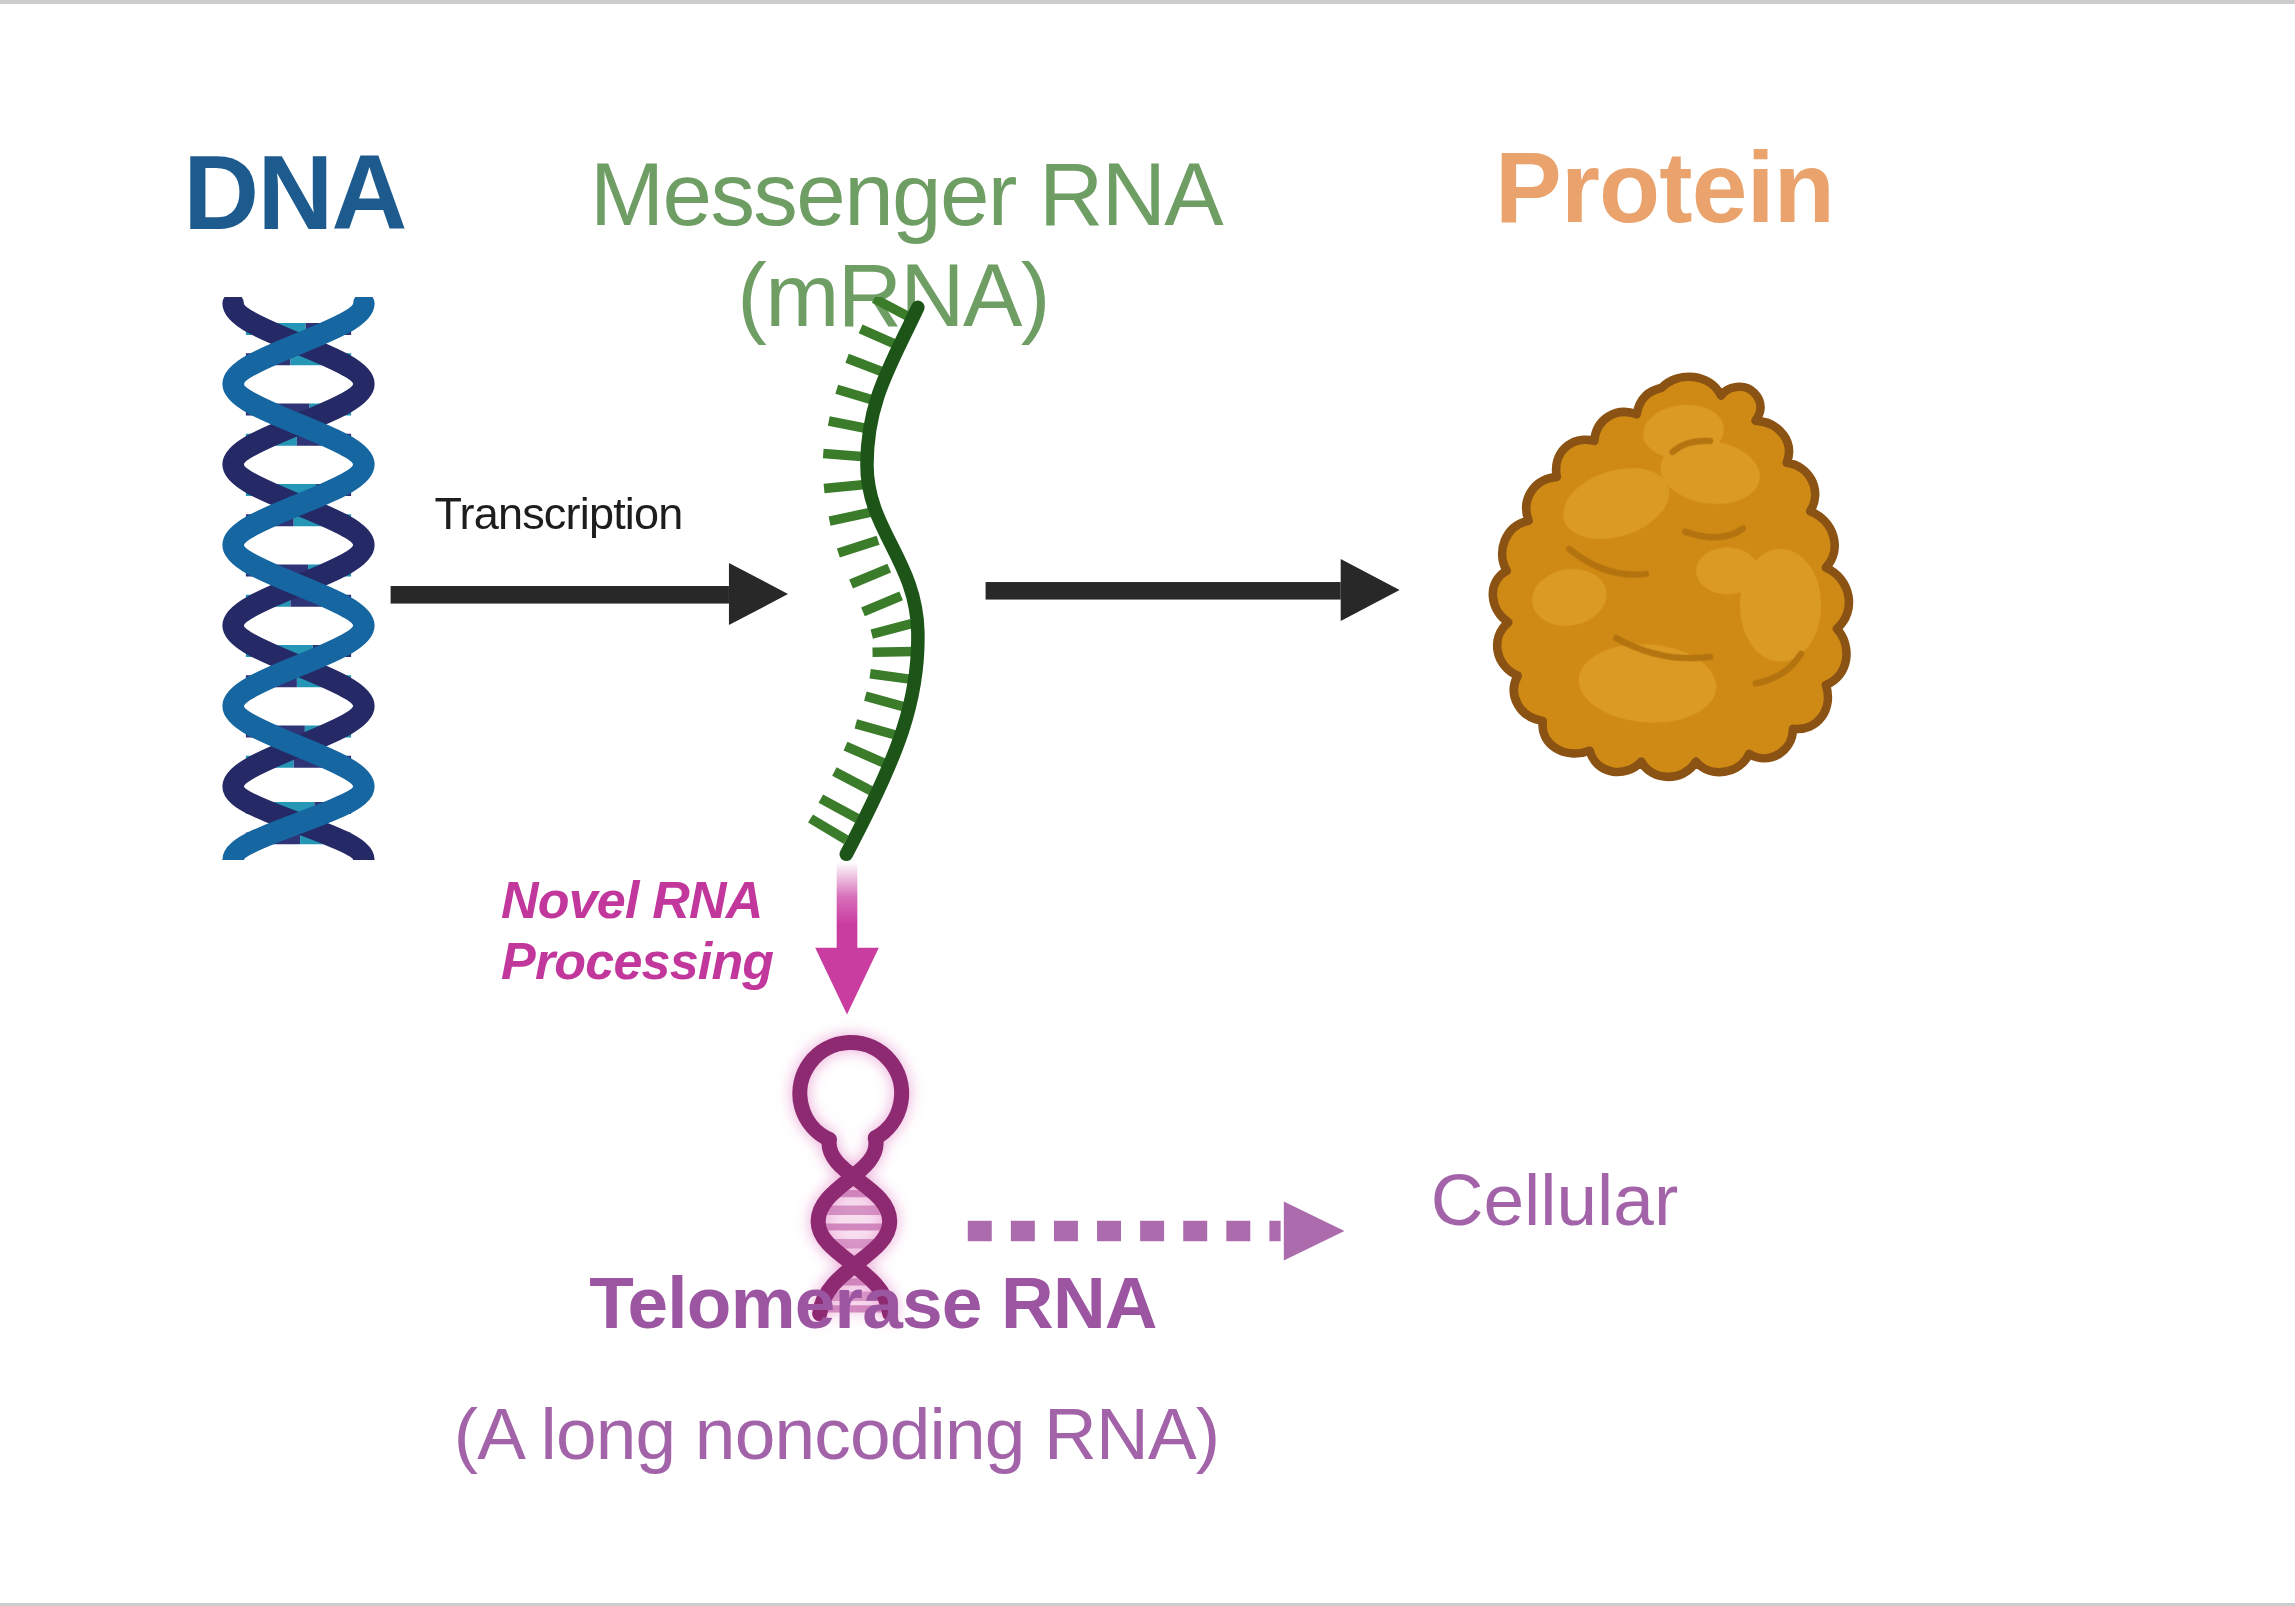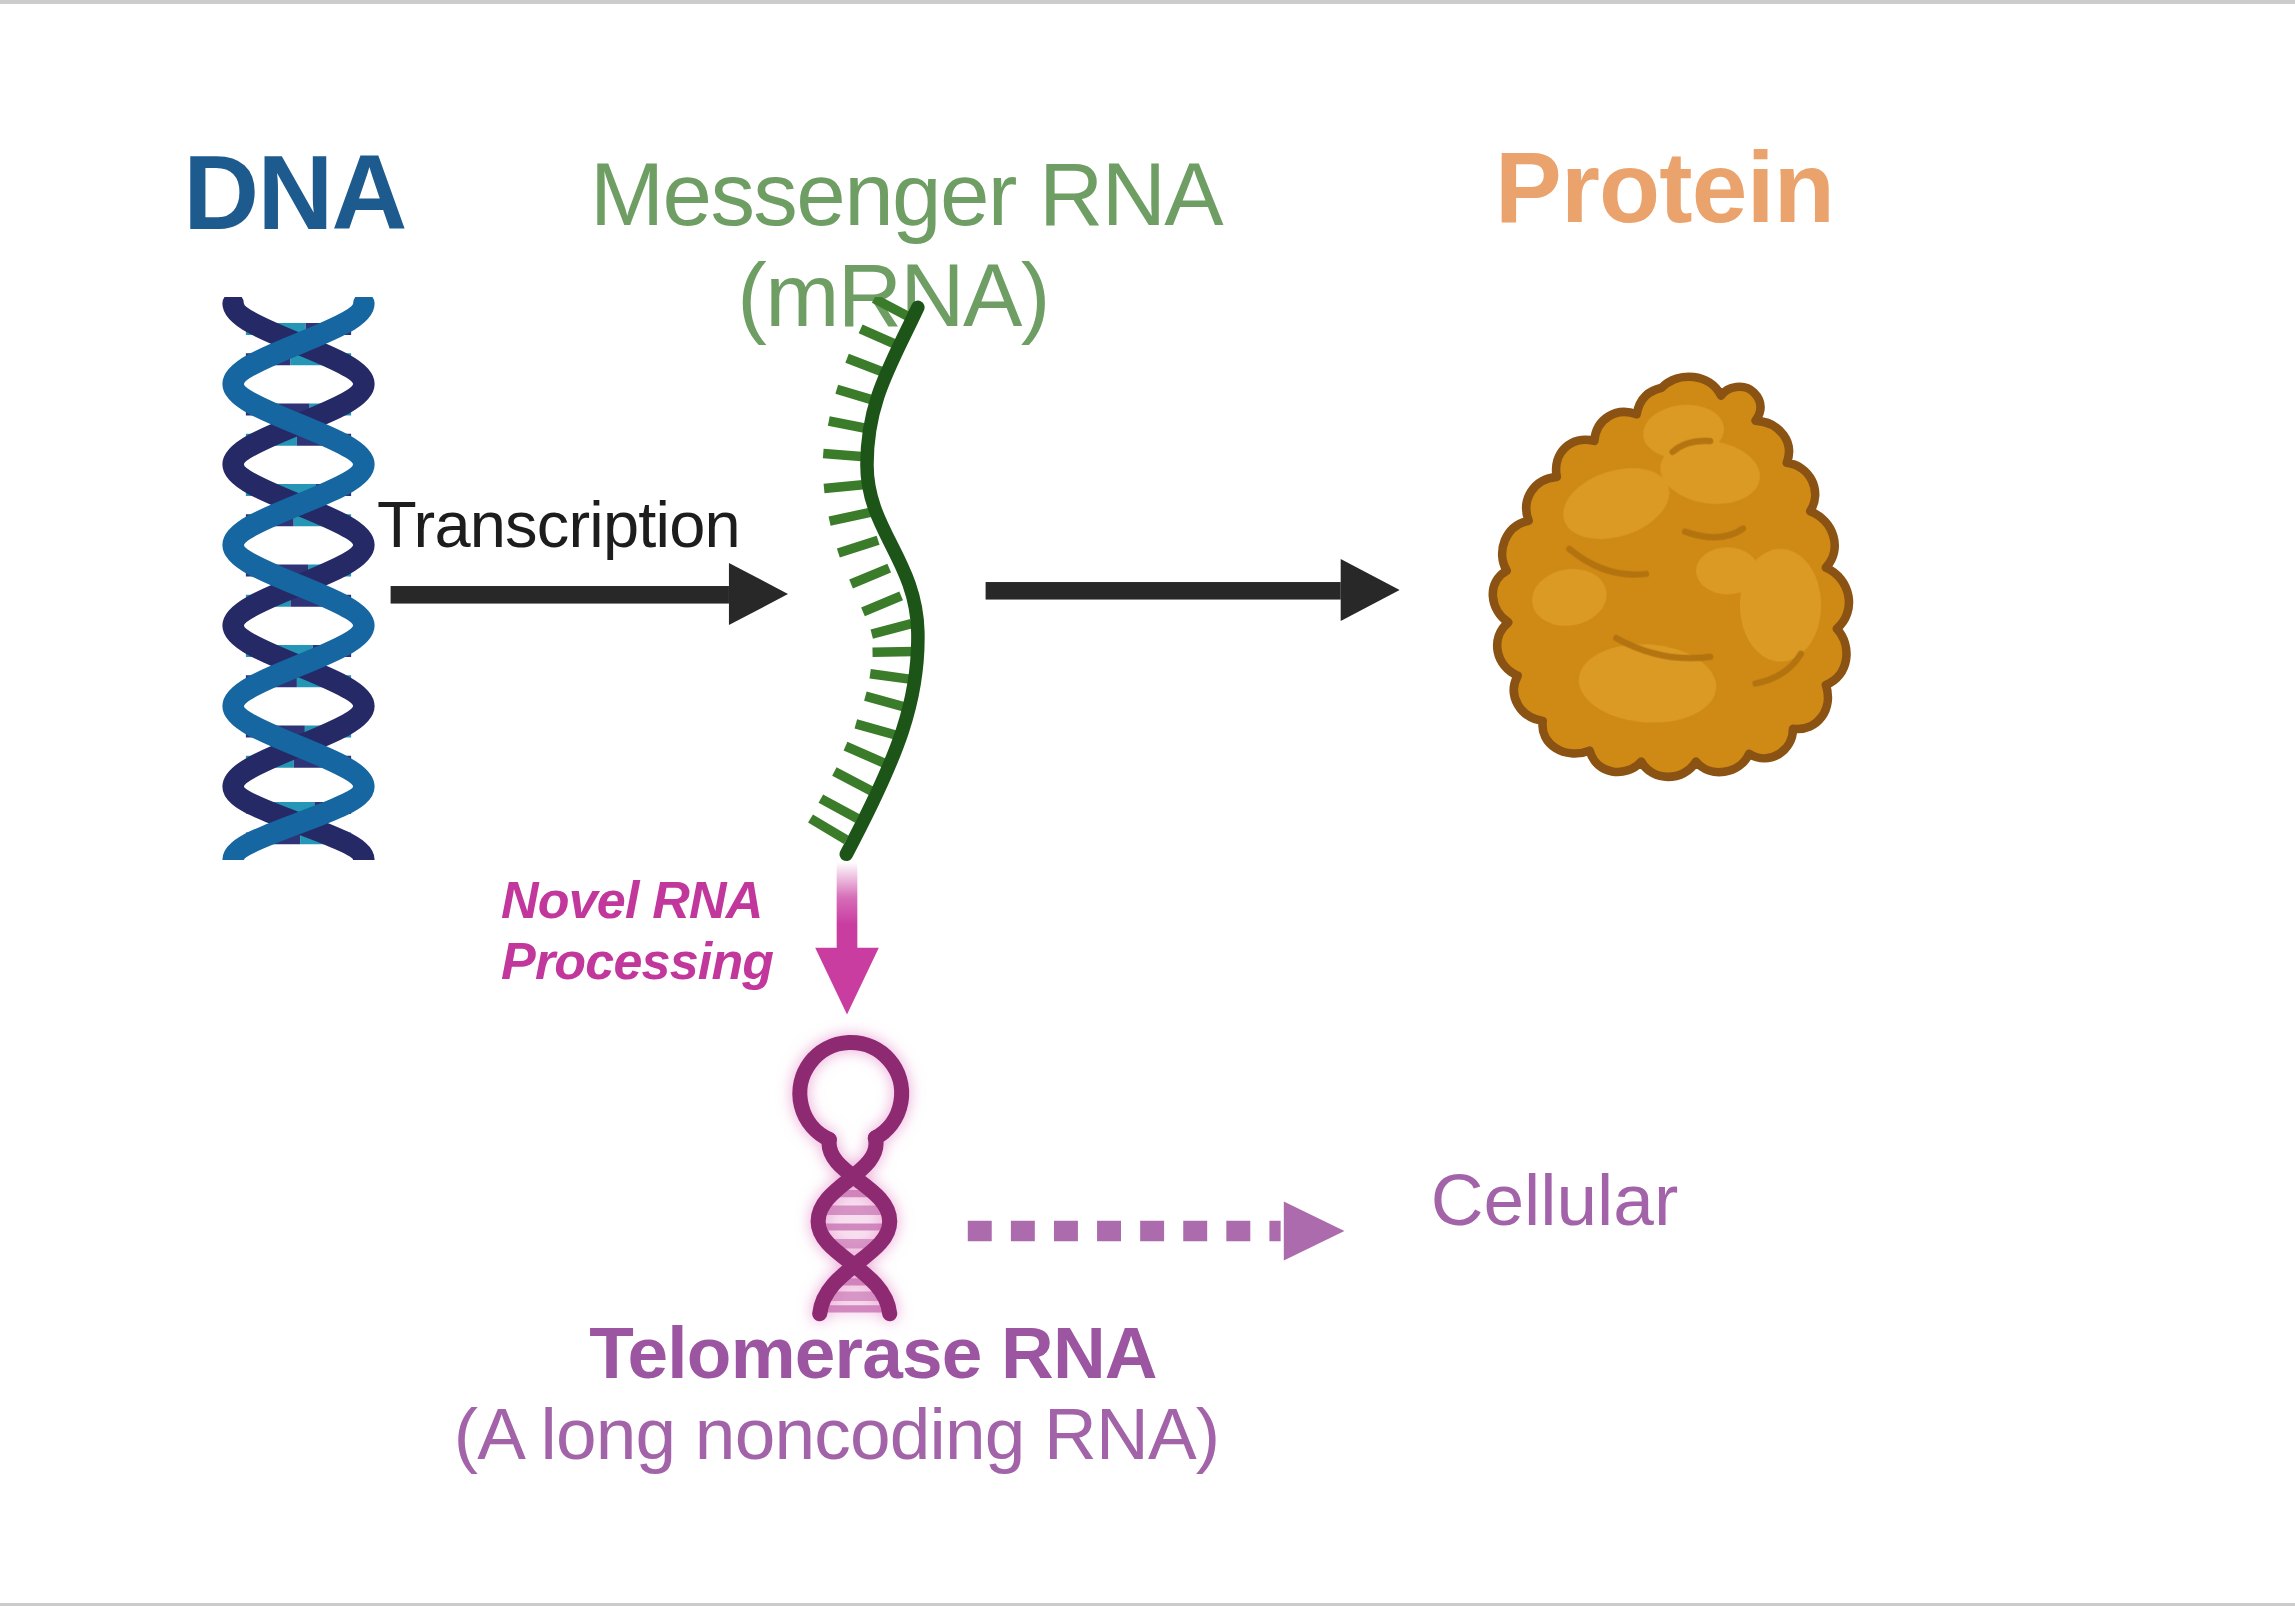--- a/index.html
+++ b/index.html
@@ -12,26 +12,26 @@
     -webkit-font-smoothing:antialiased;
   }
   .edge-bar{position:absolute;left:0;width:2295px;height:4px;background:var(--edge-bar,#ccc);}
   .edge-bar.top{top:0;}
   .edge-bar.bottom{bottom:0;}
   .abs{position:absolute;}
   .label{line-height:1.12;text-align:center;white-space:nowrap;}
   .dna-title{left:183px;top:134px;width:223px;font-size:105px;font-weight:700;color:var(--dna-title);letter-spacing:-1.6px;}
   .mrna-title{left:590px;top:137px;width:606px;font-size:89px;font-weight:400;color:var(--mrna-title);letter-spacing:-1.6px;line-height:1.13;margin-top:7px;}
   .protein-title{left:1465px;top:131px;width:399px;font-size:100px;font-weight:700;color:var(--protein-title);letter-spacing:-0.8px;}
-  .process-label{font-size:65px;color:var(--process-label);letter-spacing:-0.8px;}
+  .process-label{font-size:45px;color:var(--process-label);letter-spacing:-0.8px;}
   .transcription-label{left:375px;top:489px;width:367px;}
   .translation-label{left:1020px;top:489px;width:335px;}
   .novel-label{left:501px;top:870px;width:367px;font-size:52px;font-weight:700;font-style:italic;color:var(--novel-processing);text-align:left;line-height:1.18;letter-spacing:-0.8px;}
   .cellular-label{left:1355px;top:1157px;width:399px;font-size:73px;color:var(--purple-text);line-height:1.18;}
-  .telomerase-name{left:570px;top:1312px;width:606px;font-size:73px;font-weight:700;color:var(--purple-text-strong);letter-spacing:-0.8px;}
+  .telomerase-name{left:570px;top:1262px;width:606px;font-size:73px;font-weight:700;color:var(--purple-text-strong);letter-spacing:-0.8px;}
   .telomerase-desc{left:446px;top:1393px;width:781px;font-size:73px;color:var(--purple-text);letter-spacing:-0.8px;}
   .hairpin-svg{filter:drop-shadow(0 0 7.2px rgba(219,92,178,.55));}
 </style>
 </head>
 <body>
 
 <div class="canvas">
 
   <div class="edge-bar top"></div>
   <div class="edge-bar bottom"></div>

